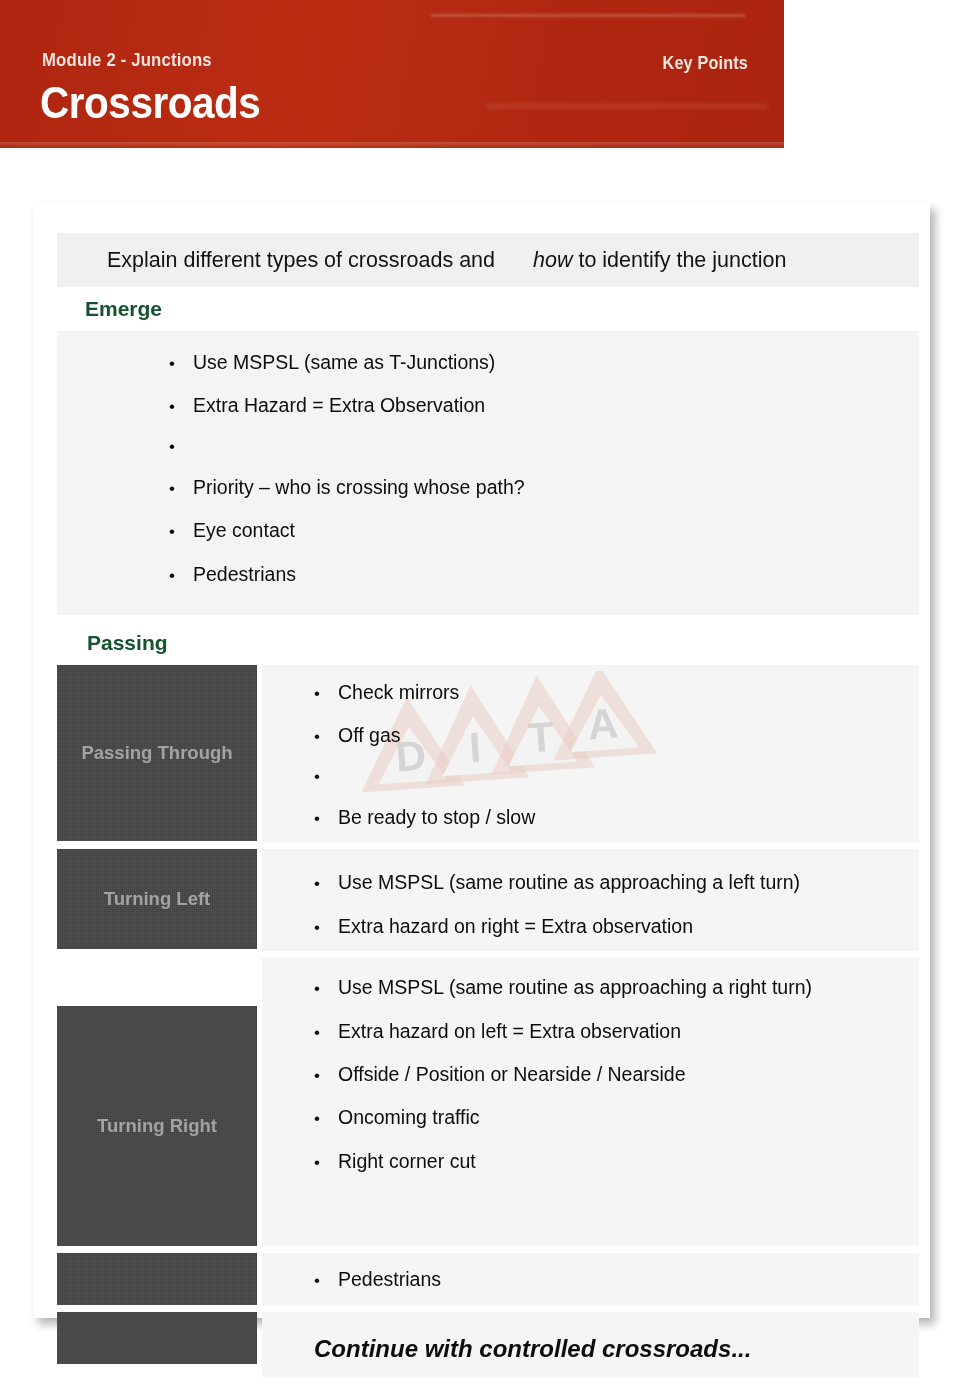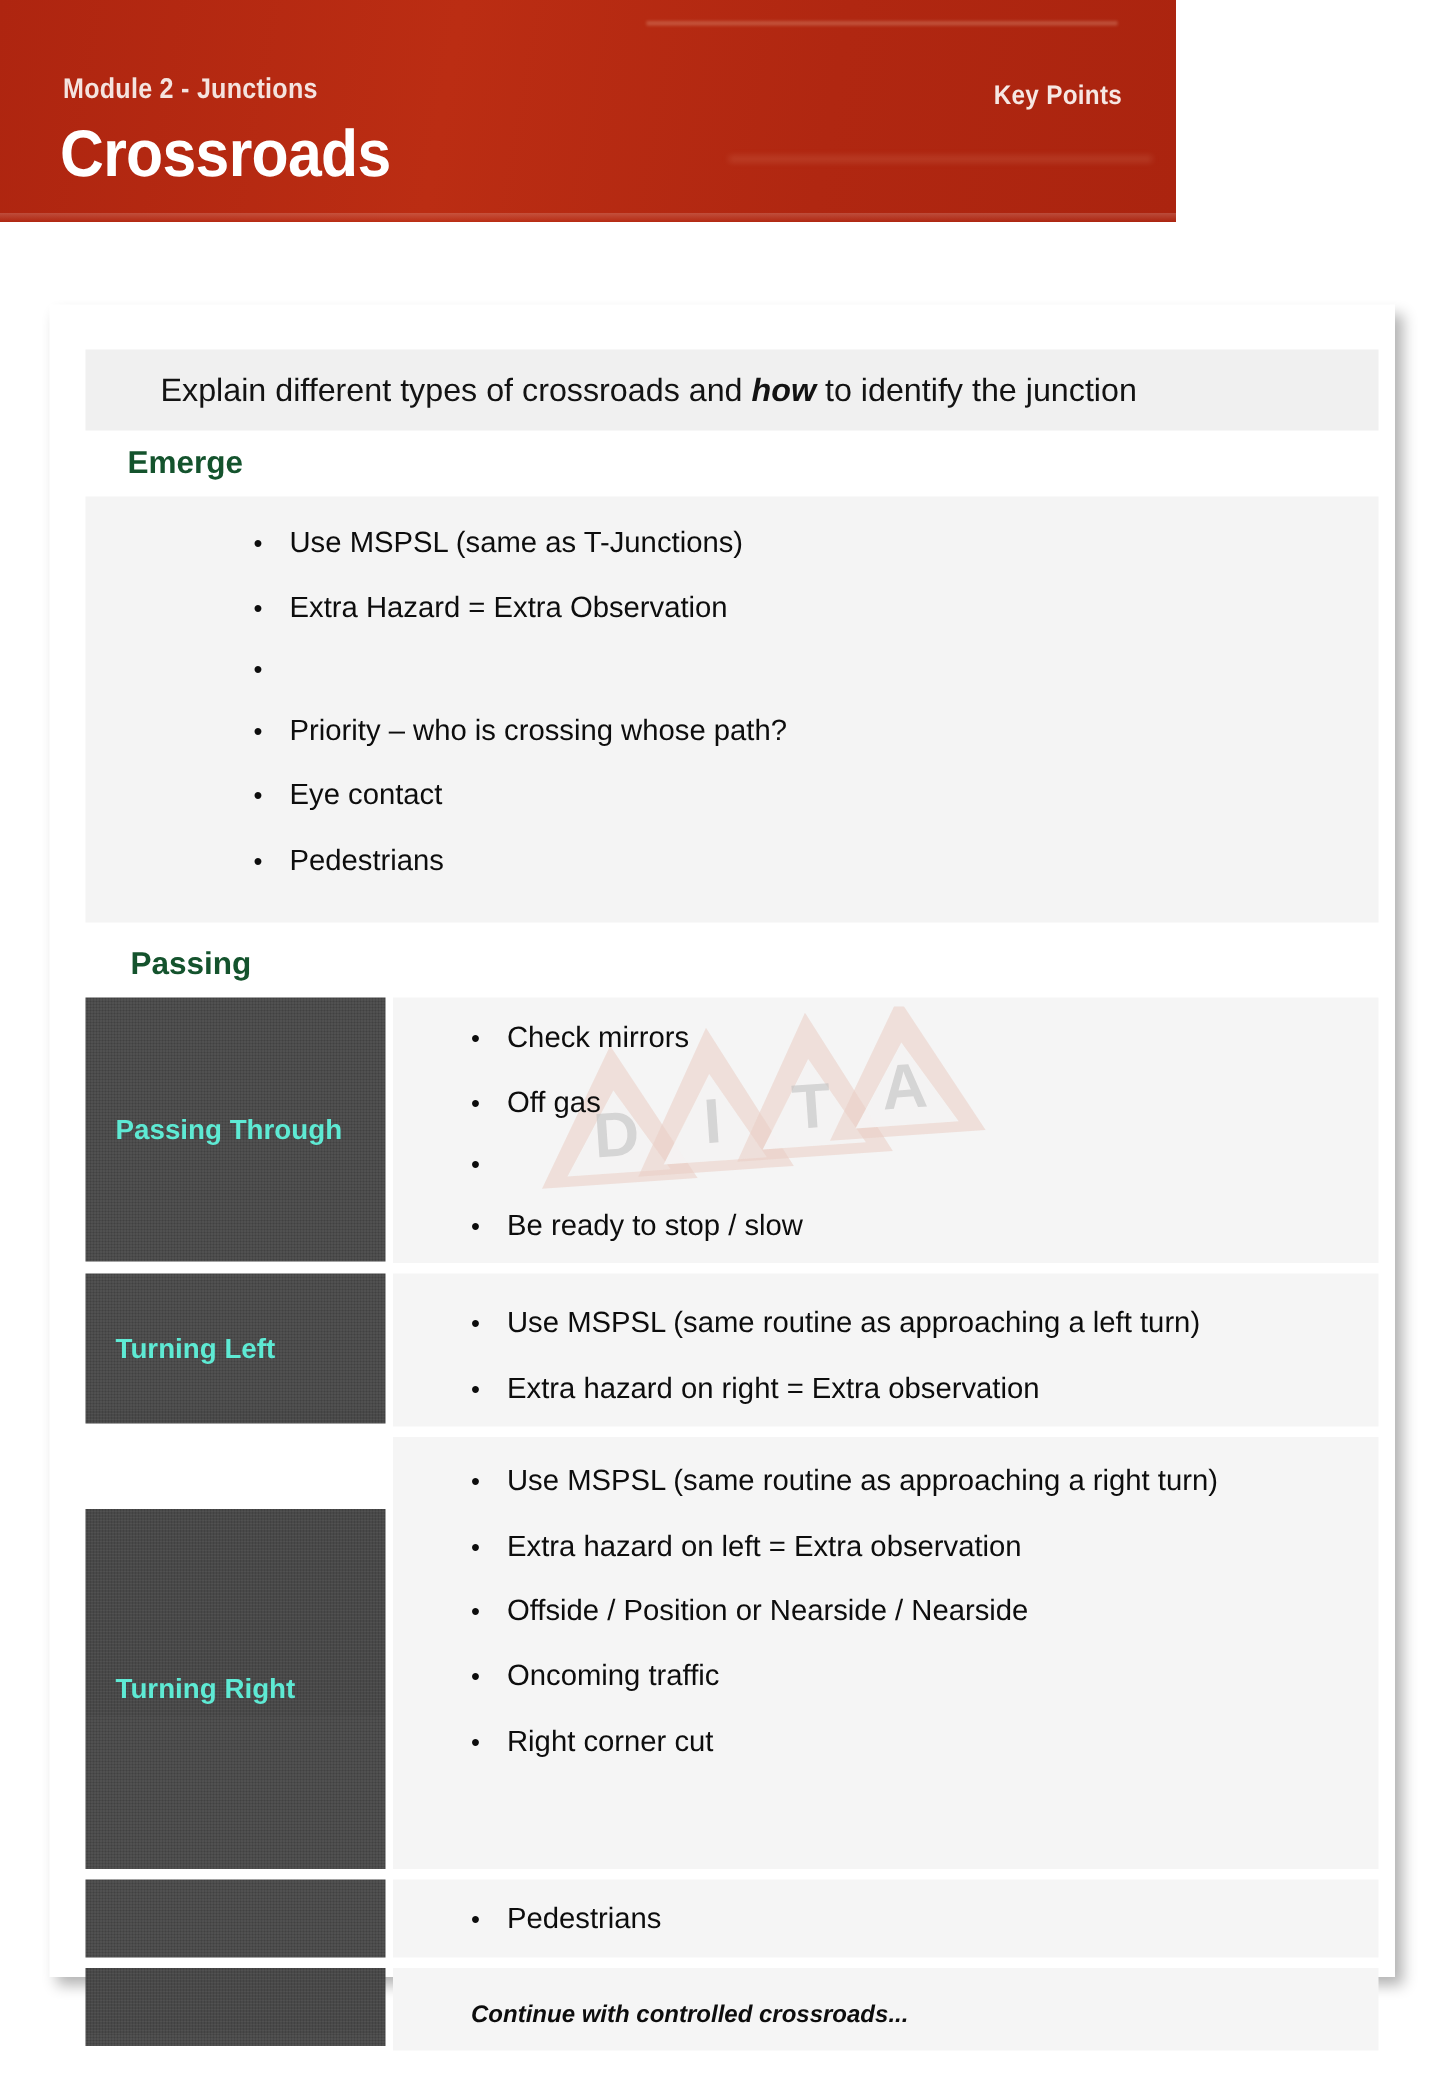--- a/index.html
+++ b/index.html
@@ -102,21 +102,21 @@
     background: #f0f0f0;
     display: flex;
     align-items: center;
     padding-left: 50px;
   }
   .subtitle-text {
     font-size: 21.5px;
     color: #131313;
     white-space: nowrap;
   }
-  .subtitle-text b { font-weight: bold; font-style: italic; }
+  .subtitle-text b { font-weight: normal; font-style: italic; margin-left: 32px; }
 
   
   .section-heading {
     position: absolute;
     font-size: 21px;
     font-weight: bold;
     color: #14532d;
   }
   .heading-emerge { left: 52px; top: 94px; }
   .heading-approach { left: 54px; top: 428px; }
@@ -154,28 +154,28 @@
     left: 24px; top: 462px;
     width: 862px;
   }
   .trow {
     display: flex;
     margin-bottom: 7px;
   }
   .label-cell {
     flex: 0 0 200px;
     background: #454545;
-    color: #5eead4;
+    color: #a3a3a3;
     font-size: 18.5px;
     font-weight: bold;
     display: flex;
     align-items: center;
-    justify-content: flex-start;
+    justify-content: center;
     text-align: center;
-    padding: 0 20px;
+    padding: 0 0;
     position: relative;
     overflow: hidden;
   }
   .label-cell::after{
     content:"";
     position:absolute; inset:0;
     background-image:
       repeating-linear-gradient(0deg, rgba(255,255,255,0.03) 0 1px, rgba(0,0,0,0.03) 1px 2px),
       repeating-linear-gradient(90deg, rgba(255,255,255,0.03) 0 1px, rgba(0,0,0,0.03) 1px 2px);
     pointer-events:none;
@@ -199,21 +199,21 @@
   .row-ped    .label-cell { height: 52px; }
   .row-cont   .label-cell { height: 52px; }
 
   .row-passing .content-cell { min-height: 176px; padding-top: 16px; }
   .row-left   .content-cell { min-height: 100px; padding-top: 22px; }
   .row-right  .content-cell { min-height: 240px; padding-top: 18px; }
   .row-ped    .content-cell { min-height: 52px; padding-top: 14px; display:flex; align-items:center; }
   .row-cont   .content-cell { min-height: 52px; padding-top: 0; display:flex; align-items:center; }
 
   .continue-text {
-    font-size: 16px;
+    font-size: 24px;
     font-weight: bold;
     font-style: italic;
     color: #0d0d0d;
     position: relative;
     z-index: 3;
     margin-top: 23px;
   }
 
   
   .watermark {

